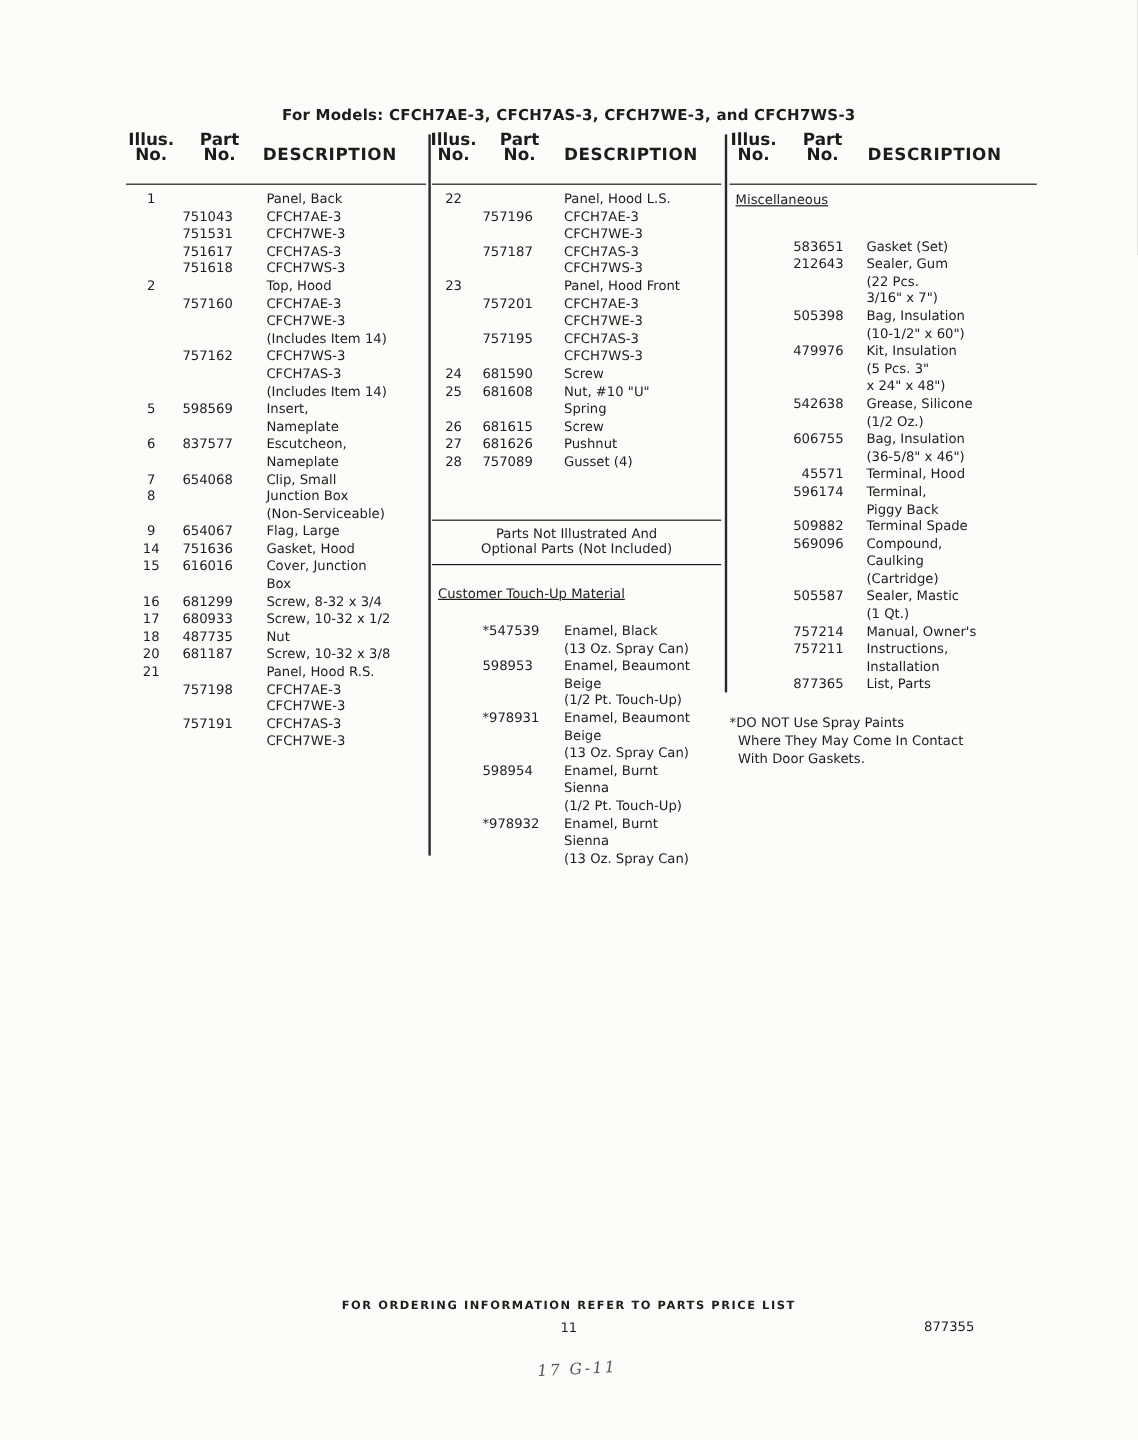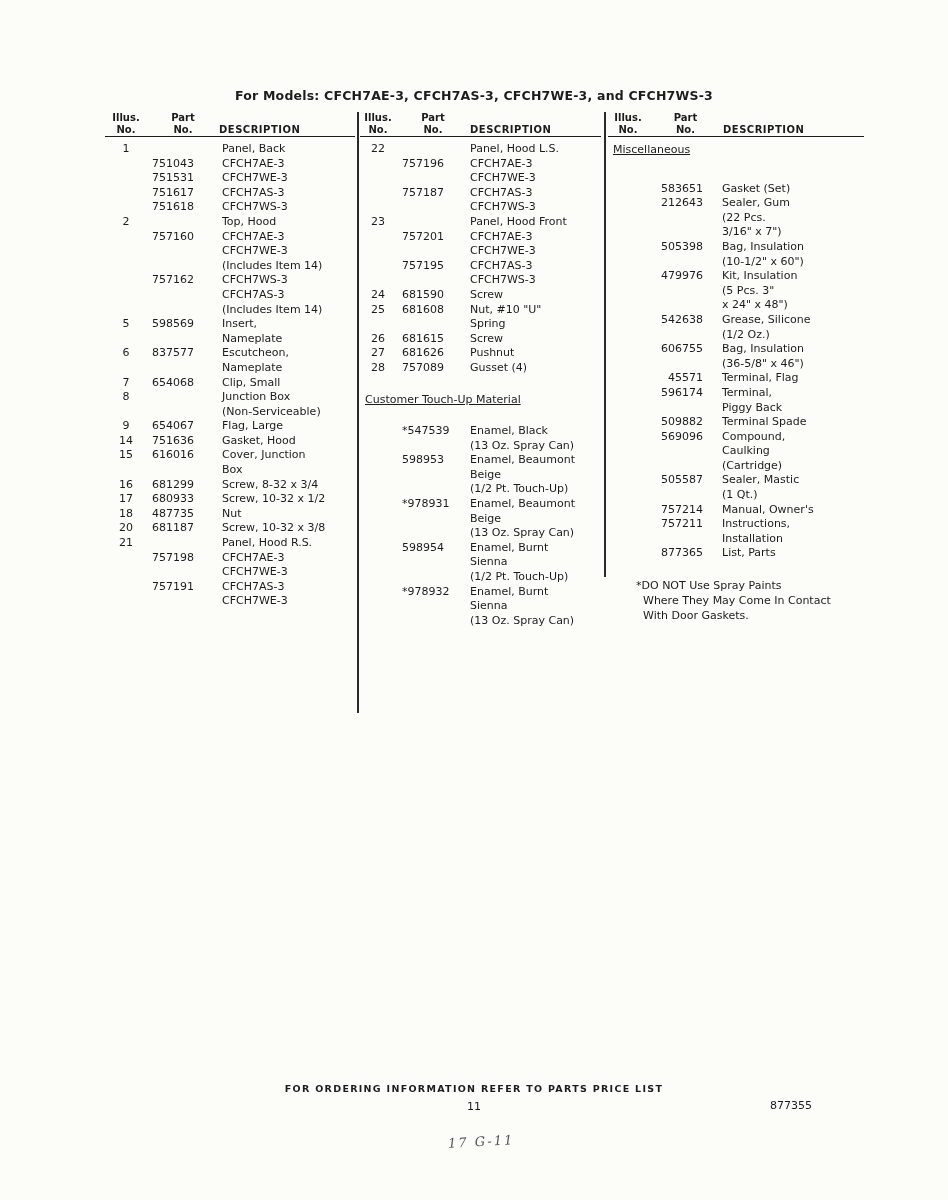--- a/index.html
+++ b/index.html
@@ -20,22 +20,22 @@
   .vdiv{position:absolute;top:112px;width:1.5px;background:#2a2a2a;}
   .vdiv1{left:357px;height:601px;}
   .vdiv2{left:604px;height:465px;}
 
   .col{position:absolute;top:112px;font-size:11px;line-height:14.6px;white-space:nowrap;}
   .col1{left:105px;width:250px;}
   .col2{left:360px;width:241px;}
   .col3{left:608px;width:256px;}
 
   .col-header{
-    display:grid;border-bottom:1.6px solid #1c1c1c;padding-bottom:1px;
-    font-size:10px;line-height:11.5px;font-weight:bold;
+    display:grid;border-bottom:1.6px solid #1c1c1c;padding-bottom:18px;
+    font-size:14px;line-height:11.5px;font-weight:bold;
   }
   .col1 .col-header{grid-template-columns:42px 72px 1fr;}
   .col2 .col-header{grid-template-columns:36px 74px 1fr;}
   .col3 .col-header{grid-template-columns:40px 75px 1fr;}
   .h-i,.h-p{display:flex;flex-direction:column;align-items:center;}
   .h-d{align-self:end;text-align:left;letter-spacing:0.5px;}
 
   .rows{margin-top:5px;}
   .row{display:grid;}
   .col1 .row{grid-template-columns:42px 72px 1fr;}
@@ -51,21 +51,21 @@
 
   .nibox{
     margin-top:40px;border-top:1.5px solid #1c1c1c;border-bottom:1.5px solid #1c1c1c;
     padding:4px 0 5px;text-align:center;font-size:11px;line-height:13.5px;
   }
   .touchup-title{margin-top:17px;padding-left:5px;text-decoration:underline;}
   .col2 .touchup-rows{margin-top:17px;}
 
   .misc-title{margin-top:6px;padding-left:5px;text-decoration:underline;}
   .col3 .rows{margin-top:24px;}
-  .spray-note{margin-top:18px;font-size:11px;line-height:14.8px;margin-left:28px;}
+  .spray-note{margin-top:18px;font-size:11px;line-height:14.8px;}
   .spray-note .ind{padding-left:7px;}
 
   .footer-note{
     position:absolute;top:1083px;left:0;width:100%;text-align:center;
     font-size:9.5px;font-weight:bold;letter-spacing:1.3px;
   }
   .page-number{position:absolute;top:1100px;left:0;width:100%;text-align:center;font-size:11px;}
   .doc-number{position:absolute;top:1099px;left:770px;font-size:11px;}
   .handwritten{
     position:absolute;top:1134px;left:448px;font-size:13px;font-style:italic;
@@ -346,20 +346,24 @@
           <span class="c-p">681626</span>
           <span class="c-d">Pushnut</span>
         </div>
         <div class="row">
           <span class="c-i">28</span>
           <span class="c-p">757089</span>
           <span class="c-d">Gusset (4)</span>
         </div>
       </div>
 
+    <div class="nibox">
+      <div>Parts Not Illustrated And</div>
+      <div>Optional Parts (Not Included)</div>
+    </div>
 
     <div class="touchup-title">Customer Touch-Up Material</div>
     <div class="rows touchup-rows">
         <div class="row">
           <span class="c-i"></span>
           <span class="c-p">*547539</span>
           <span class="c-d">Enamel, Black</span>
         </div>
         <div class="row">
           <span class="c-i"></span>
@@ -491,21 +495,21 @@
         <div class="row">
           <span class="c-p">606755</span>
           <span class="c-d">Bag, Insulation</span>
         </div>
         <div class="row">
           <span class="c-p"></span>
           <span class="c-d">(36-5/8" x 46")</span>
         </div>
         <div class="row">
           <span class="c-p">45571</span>
-          <span class="c-d">Terminal, Flag</span>
+          <span class="c-d">Terminal, Hood</span>
         </div>
         <div class="row">
           <span class="c-p">596174</span>
           <span class="c-d">Terminal,</span>
         </div>
         <div class="row">
           <span class="c-p"></span>
           <span class="c-d">Piggy Back</span>
         </div>
         <div class="row">

